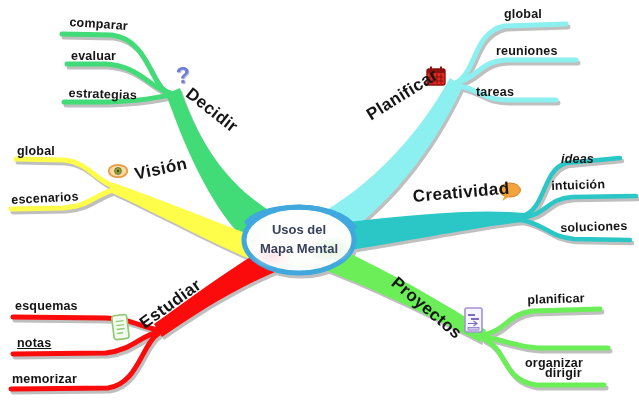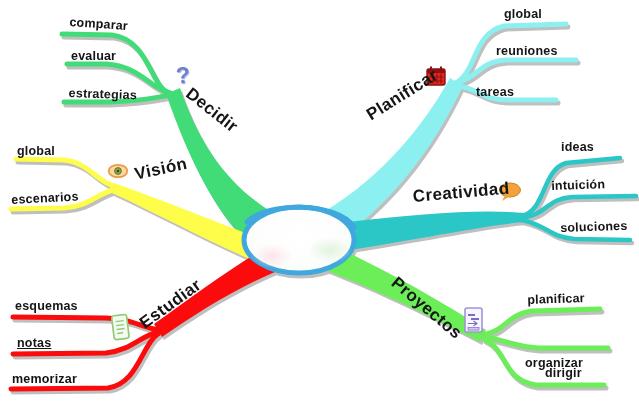--- a/index.html
+++ b/index.html
@@ -122,41 +122,43 @@
   </svg>
 
   <svg class="icon" style="left:462px;top:306px;" width="23" height="29" viewBox="0 0 23 29">
     <rect x="3" y="2" width="17" height="24" rx="2" fill="#f7f5ff" stroke-width="1.6" stroke="#a393d6"></rect>
     <path d="M6,9 h7 M9,13 h8" fill="none" stroke-width="2.2" stroke="#7d6bc0"></path>
     <path d="M6,17.5 h9 m-3.5,-2.5 l3.5,2.5 l-3.5,2.5" fill="none" stroke-width="1.1" stroke="#7d6bc0"></path>
     <rect x="6" y="21.5" width="11" height="2.6" fill="#cfc6ee" stroke-width="0.7" stroke="#7d6bc0"></rect>
   </svg>
 
   <div class="center-label">
+    <div>Usos del</div>
+    <div>Mapa Mental</div>
   </div>
 
   <div class="label main-label" style="left:194px;top:84px;transform:rotate(38deg);">Decidir</div>
   <div class="label main-label" style="left:363px;top:108px;transform:rotate(-32deg);">Planificar</div>
   <div class="label main-label" style="left:133px;top:165px;transform:rotate(-12deg);">Visión</div>
   <div class="label main-label" style="left:412px;top:187px;transform:rotate(-5deg);">Creatividad</div>
   <div class="label main-label" style="left:136px;top:317px;transform:rotate(-36deg);">Estudiar</div>
   <div class="label main-label" style="left:400px;top:273px;transform:rotate(40deg);">Proyectos</div>
 
   <div class="label sub-label" style="left:70px;top:15px;transform:rotate(4deg);">comparar</div>
   <div class="label sub-label" style="left:71px;top:49px;">evaluar</div>
   <div class="label sub-label" style="left:69px;top:86px;transform:rotate(2deg);">estrategias</div>
 
   <div class="label sub-label" style="left:504px;top:7px;">global</div>
   <div class="label sub-label" style="left:496px;top:44px;">reuniones</div>
   <div class="label sub-label" style="left:476px;top:85px;">tareas</div>
 
   <div class="label sub-label" style="left:17px;top:144px;">global</div>
   <div class="label sub-label" style="left:11px;top:193px;transform:rotate(-3deg);">escenarios</div>
 
-  <div class="label sub-label" style="left:561px;top:140px;">ideas</div>
+  <div class="label sub-label" style="left:561px;top:152px;font-style:italic;">ideas</div>
   <div class="label sub-label" style="left:551px;top:179px;transform:rotate(-2deg);">intuición</div>
   <div class="label sub-label" style="left:560px;top:221px;transform:rotate(-2deg);">soluciones</div>
 
   <div class="label sub-label" style="left:15px;top:299px;">esquemas</div>
   <div class="label sub-label" style="left:17px;top:336px;text-decoration:underline;">notas</div>
   <div class="label sub-label" style="left:12px;top:372px;">memorizar</div>
 
   <div class="label sub-label" style="left:527px;top:293px;transform:rotate(-2deg);">planificar</div>
   <div class="label sub-label" style="left:525px;top:316px;margin-top:40px;">organizar</div>
   <div class="label sub-label" style="left:545px;top:366px;">dirigir</div>

